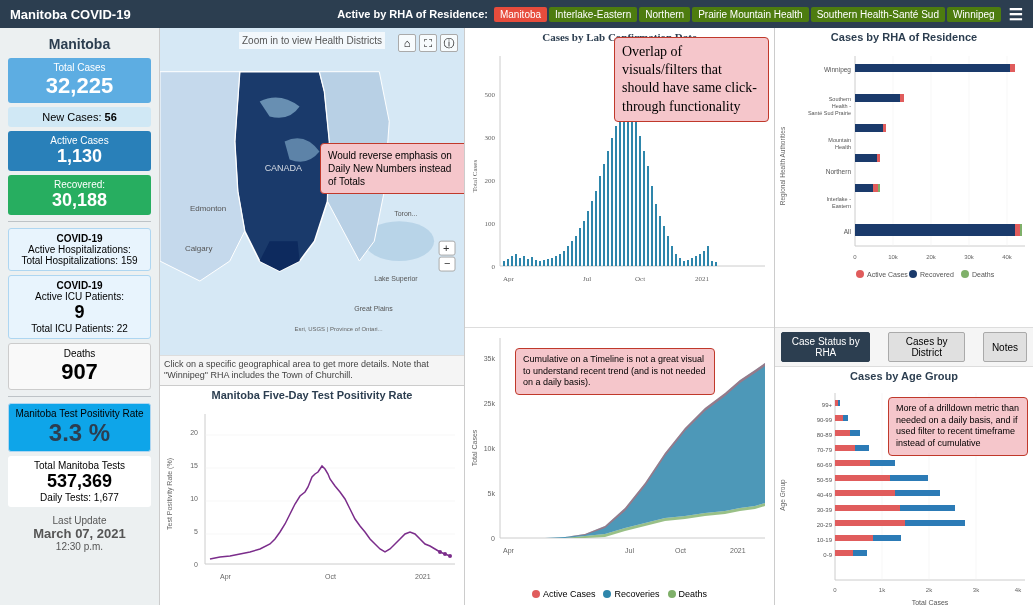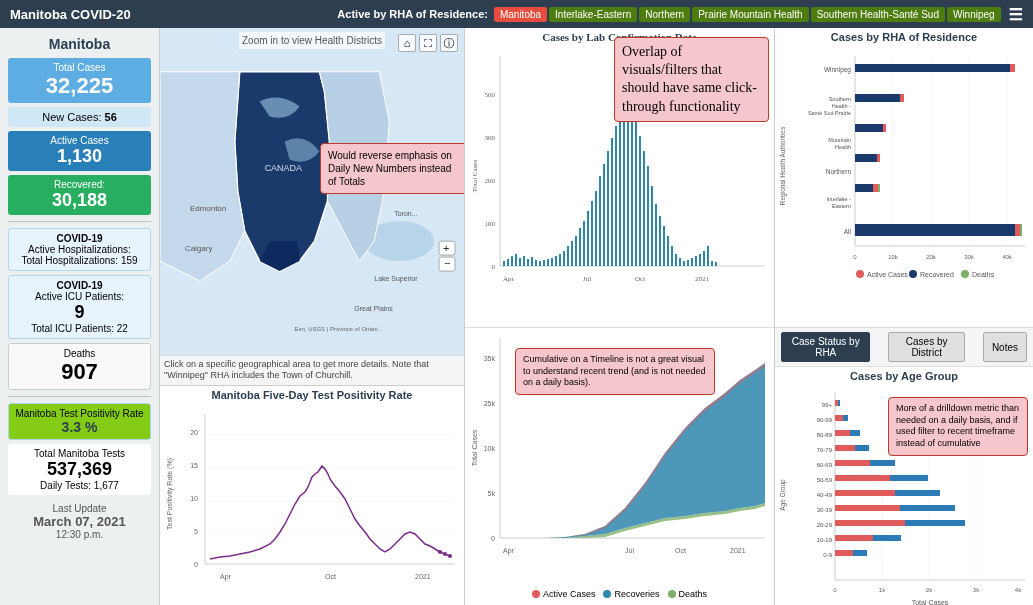--- a/index.html
+++ b/index.html
@@ -62,22 +62,22 @@
     .stat-block.blue { background: #2980b9; color: white; }
     .stat-block.green { background: #27ae60; color: white; }
     .stat-block.hosp { background: #e8f4fd; border: 1px solid #aed6f1; }
     .stat-block.icu-block { background: #e8f4fd; border: 1px solid #aed6f1; }
     .stat-block.deaths { background: #f9f9f9; border: 1px solid #ccc; }
     .stat-label { font-size: 10px; }
     .stat-value { font-size: 18px; font-weight: bold; }
     .stat-value.large { font-size: 22px; }
     .stat-sub { font-size: 10px; }
     .divider { border-top: 1px solid #bdc3c7; margin: 2px 0; }
-    .positivity-block { background: #84cc16; border: 1px solid #aed6f1; border-radius: 3px; padding: 4px 6px; text-align: center; }
-    .positivity-value { font-size: 14px; font-weight: bold; color: #2c3e50; }
+    .positivity-block { background: #0ea5e9; border: 1px solid #aed6f1; border-radius: 3px; padding: 4px 6px; text-align: center; }
+    .positivity-value { font-size: 24px; font-weight: bold; color: #2c3e50; }
     .tests-block { background: white; border-radius: 3px; padding: 4px 6px; text-align: center; }
     .last-update { text-align: center; font-size: 10px; color: #555; margin-top: 4px; }
     .last-update .date { font-size: 13px; font-weight: bold; }
 
     
     .annotation-bubble {
       background: #f5c6cb;
       border: 1.5px solid #c0392b;
       border-radius: 4px;
       padding: 5px 7px;
@@ -231,21 +231,21 @@
     }
     .tab-btn.active { background: #2c3e50; color: white; border-color: #2c3e50; }
 
     
     svg { display: block; }
   </style>
 </head>
 <body>
 
 <div class="header">
-  <span class="header-title">Manitoba COVID-20</span>
+  <span class="header-title">Manitoba COVID-19</span>
   <span class="filter-label">Active by RHA of Residence:</span>
   <div class="rha-buttons">
     <button class="rha-btn active">Manitoba</button>
     <button class="rha-btn">Interlake-Eastern</button>
     <button class="rha-btn">Northern</button>
     <button class="rha-btn">Prairie Mountain Health</button>
     <button class="rha-btn">Southern Health-Santé Sud</button>
     <button class="rha-btn">Winnipeg</button>
   </div>
   <span class="menu-icon">☰</span>

